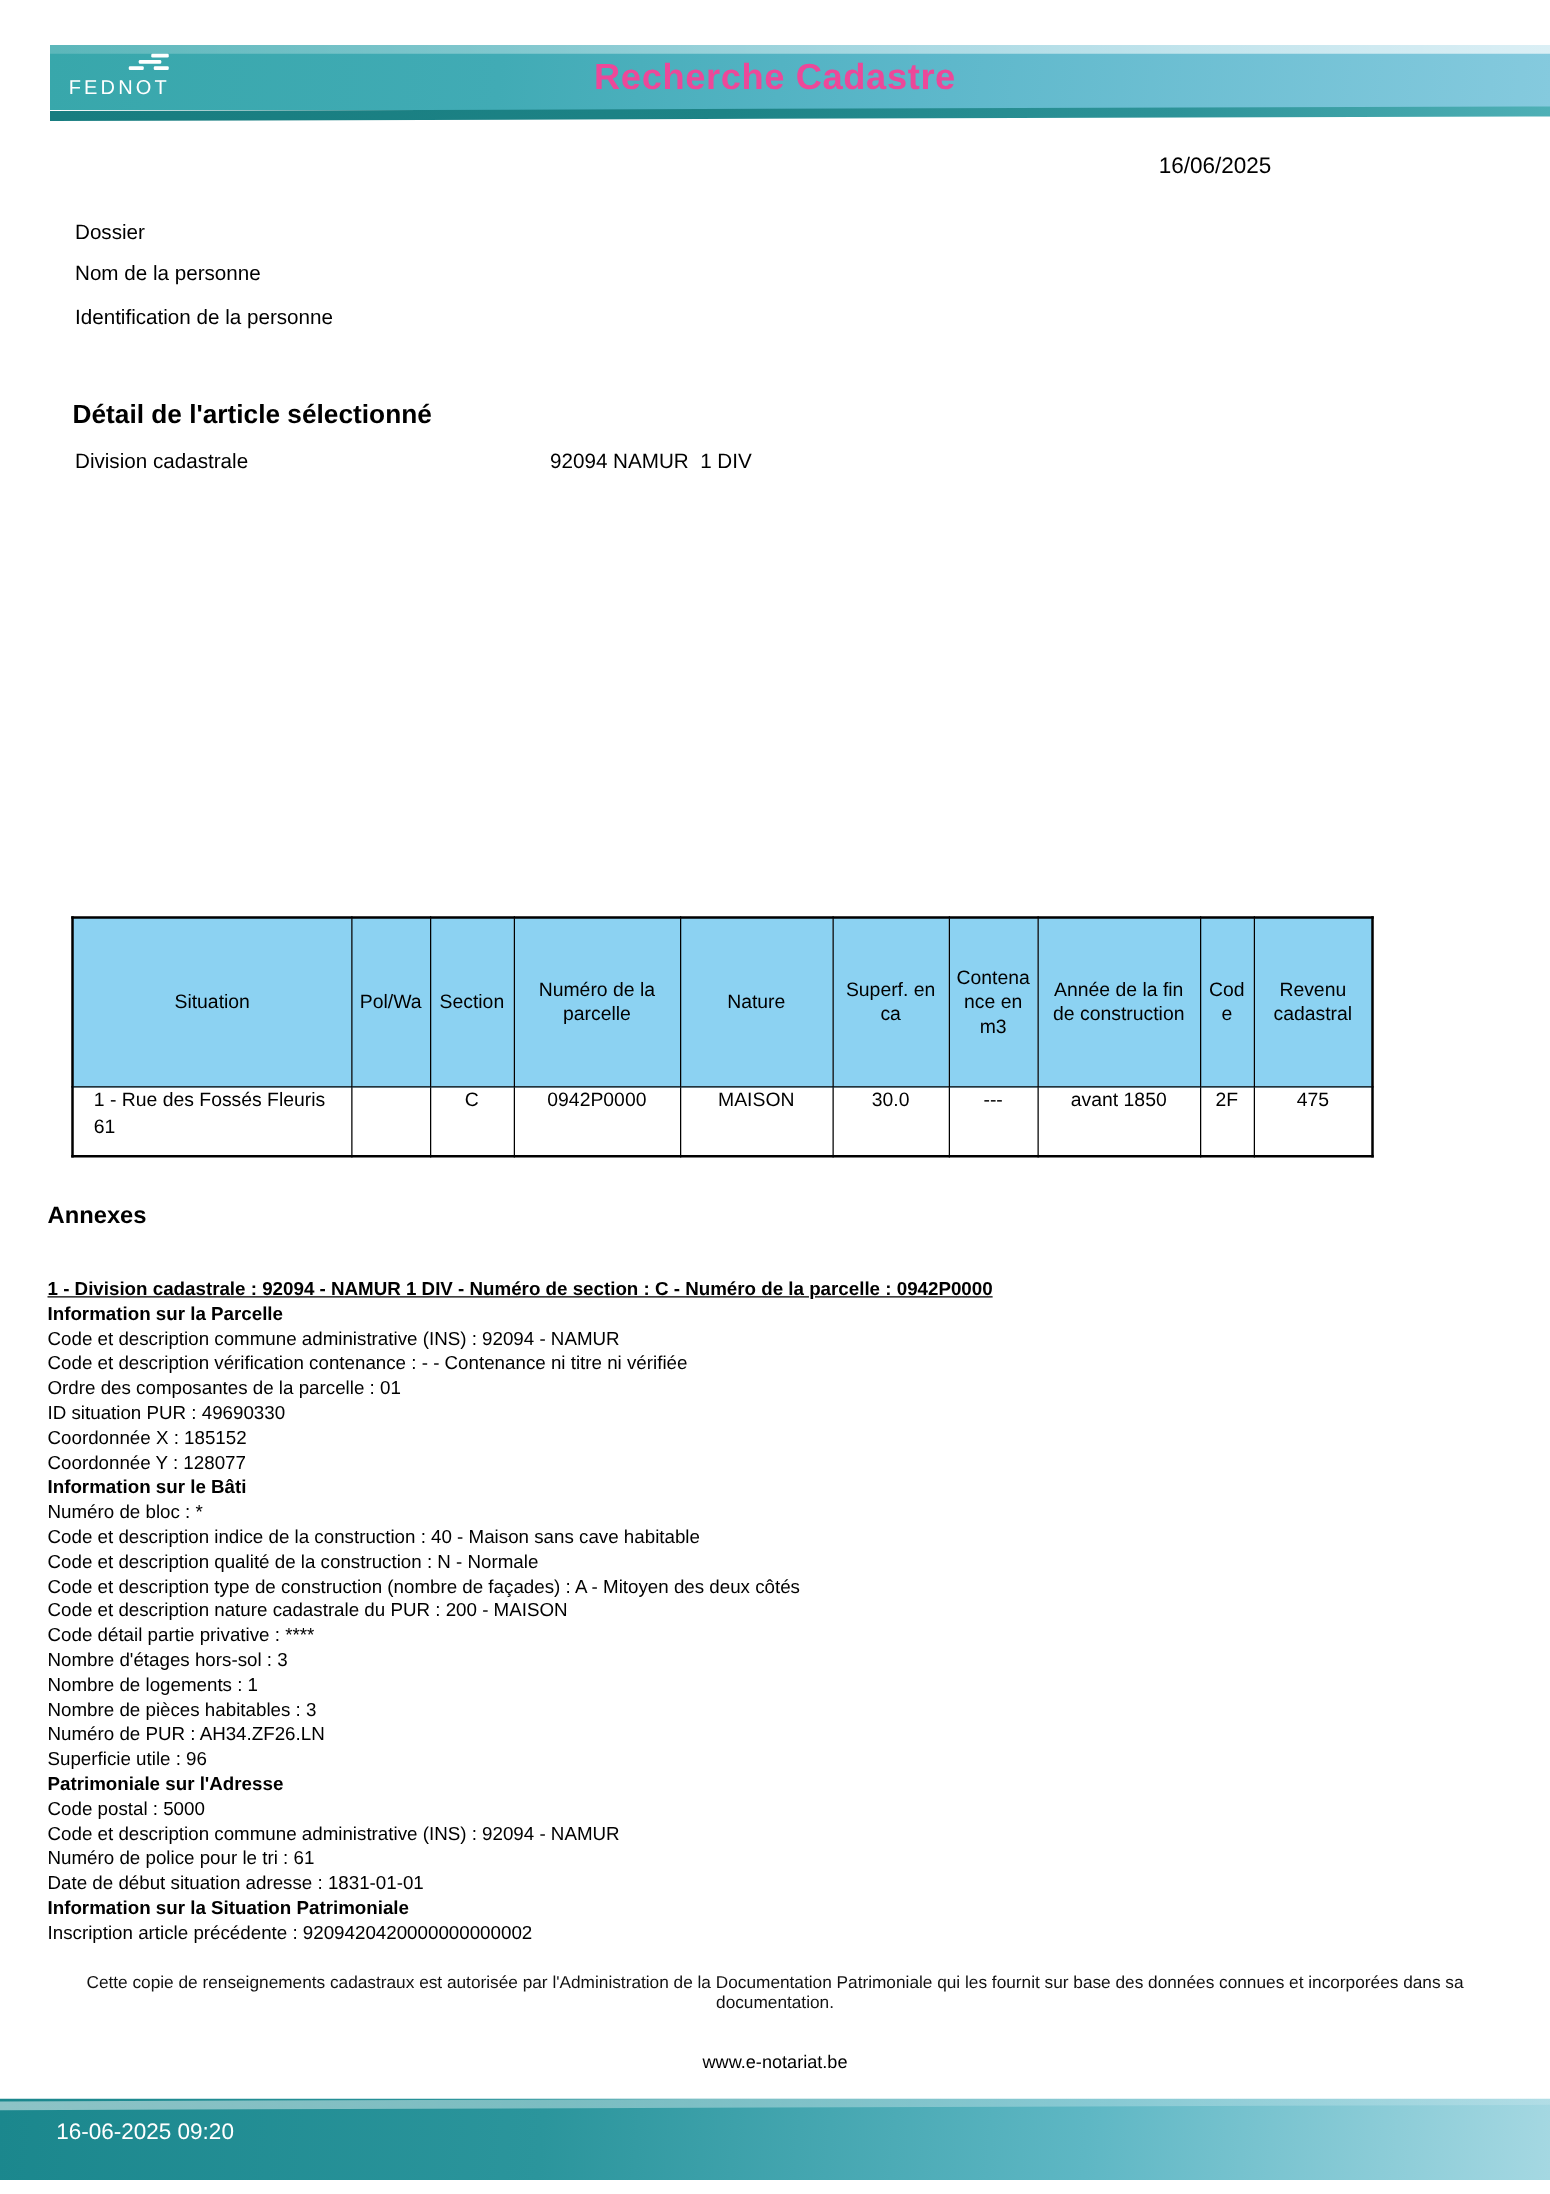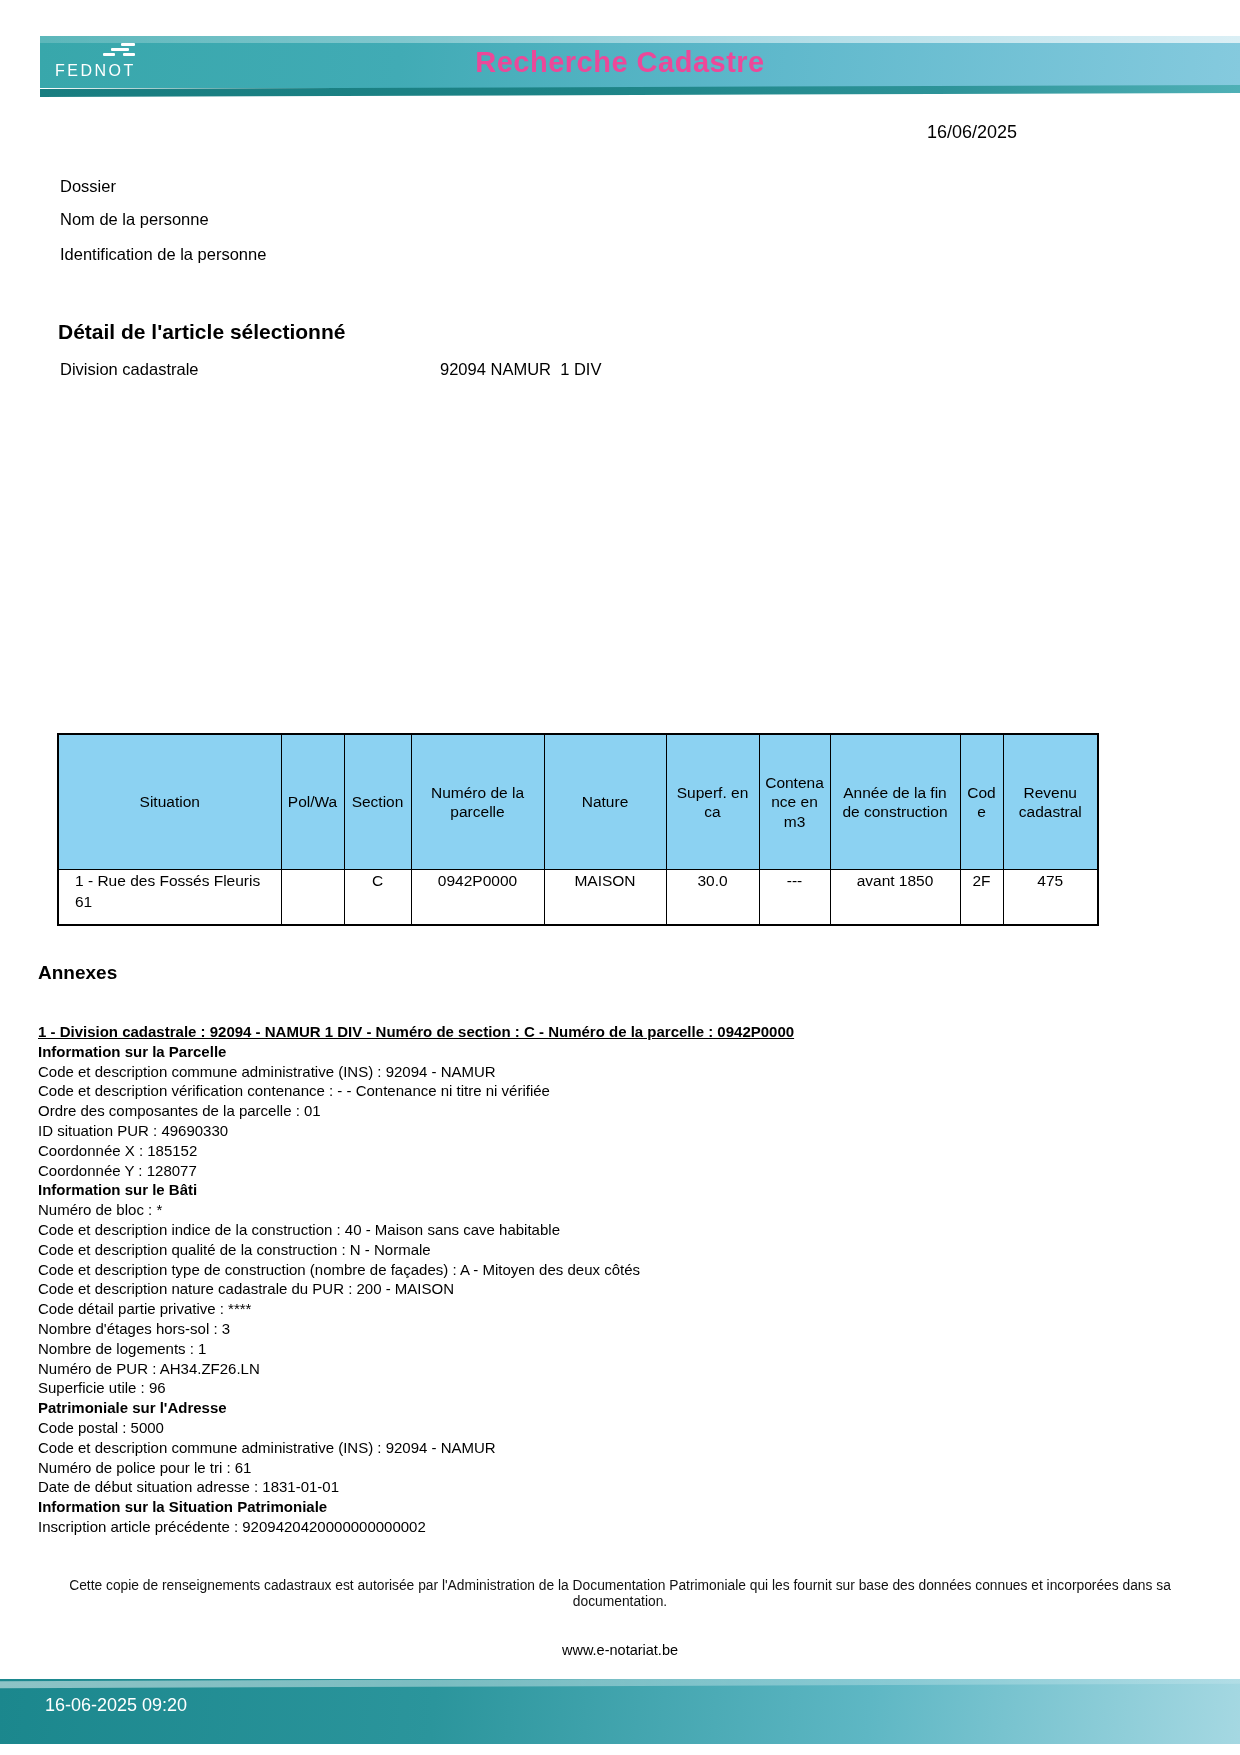--- a/index.html
+++ b/index.html
@@ -148,20 +148,21 @@
     <div class="annex-line">Coordonnée Y : 128077</div>
     <div class="annex-line annex-bold">Information sur le Bâti</div>
     <div class="annex-line">Numéro de bloc : *</div>
     <div class="annex-line">Code et description indice de la construction : 40 - Maison sans cave habitable</div>
     <div class="annex-line">Code et description qualité de la construction : N - Normale</div>
     <div class="annex-line">Code et description type de construction (nombre de façades) : A - Mitoyen des deux côtés</div>
     <div class="annex-line">Code et description nature cadastrale du PUR : 200 - MAISON</div>
     <div class="annex-line">Code détail partie privative : ****</div>
     <div class="annex-line">Nombre d'étages hors-sol : 3</div>
     <div class="annex-line">Nombre de logements : 1</div>
+    <div class="annex-line">Nombre de pièces habitables : 3</div>
     <div class="annex-line">Numéro de PUR : AH34.ZF26.LN</div>
     <div class="annex-line">Superficie utile : 96</div>
     <div class="annex-line annex-bold">Patrimoniale sur l'Adresse</div>
     <div class="annex-line">Code postal : 5000</div>
     <div class="annex-line">Code et description commune administrative (INS) : 92094 - NAMUR</div>
     <div class="annex-line">Numéro de police pour le tri : 61</div>
     <div class="annex-line">Date de début situation adresse : 1831-01-01</div>
     <div class="annex-line annex-bold">Information sur la Situation Patrimoniale</div>
     <div class="annex-line">Inscription article précédente : 9209420420000000000002</div>
   </div>

